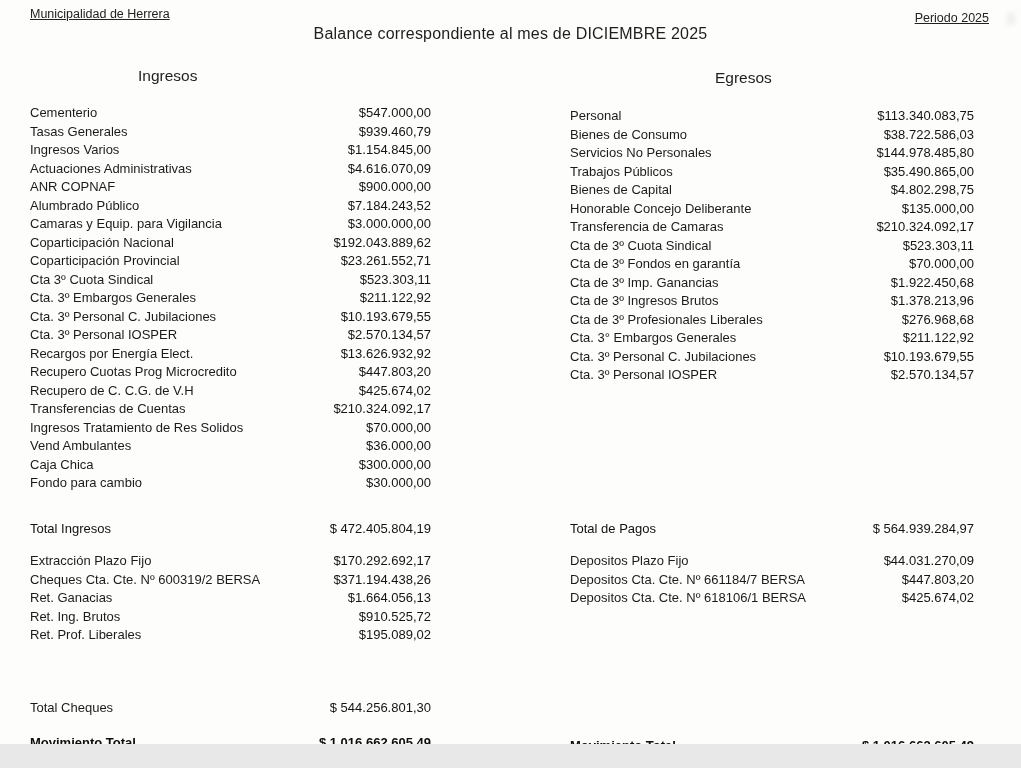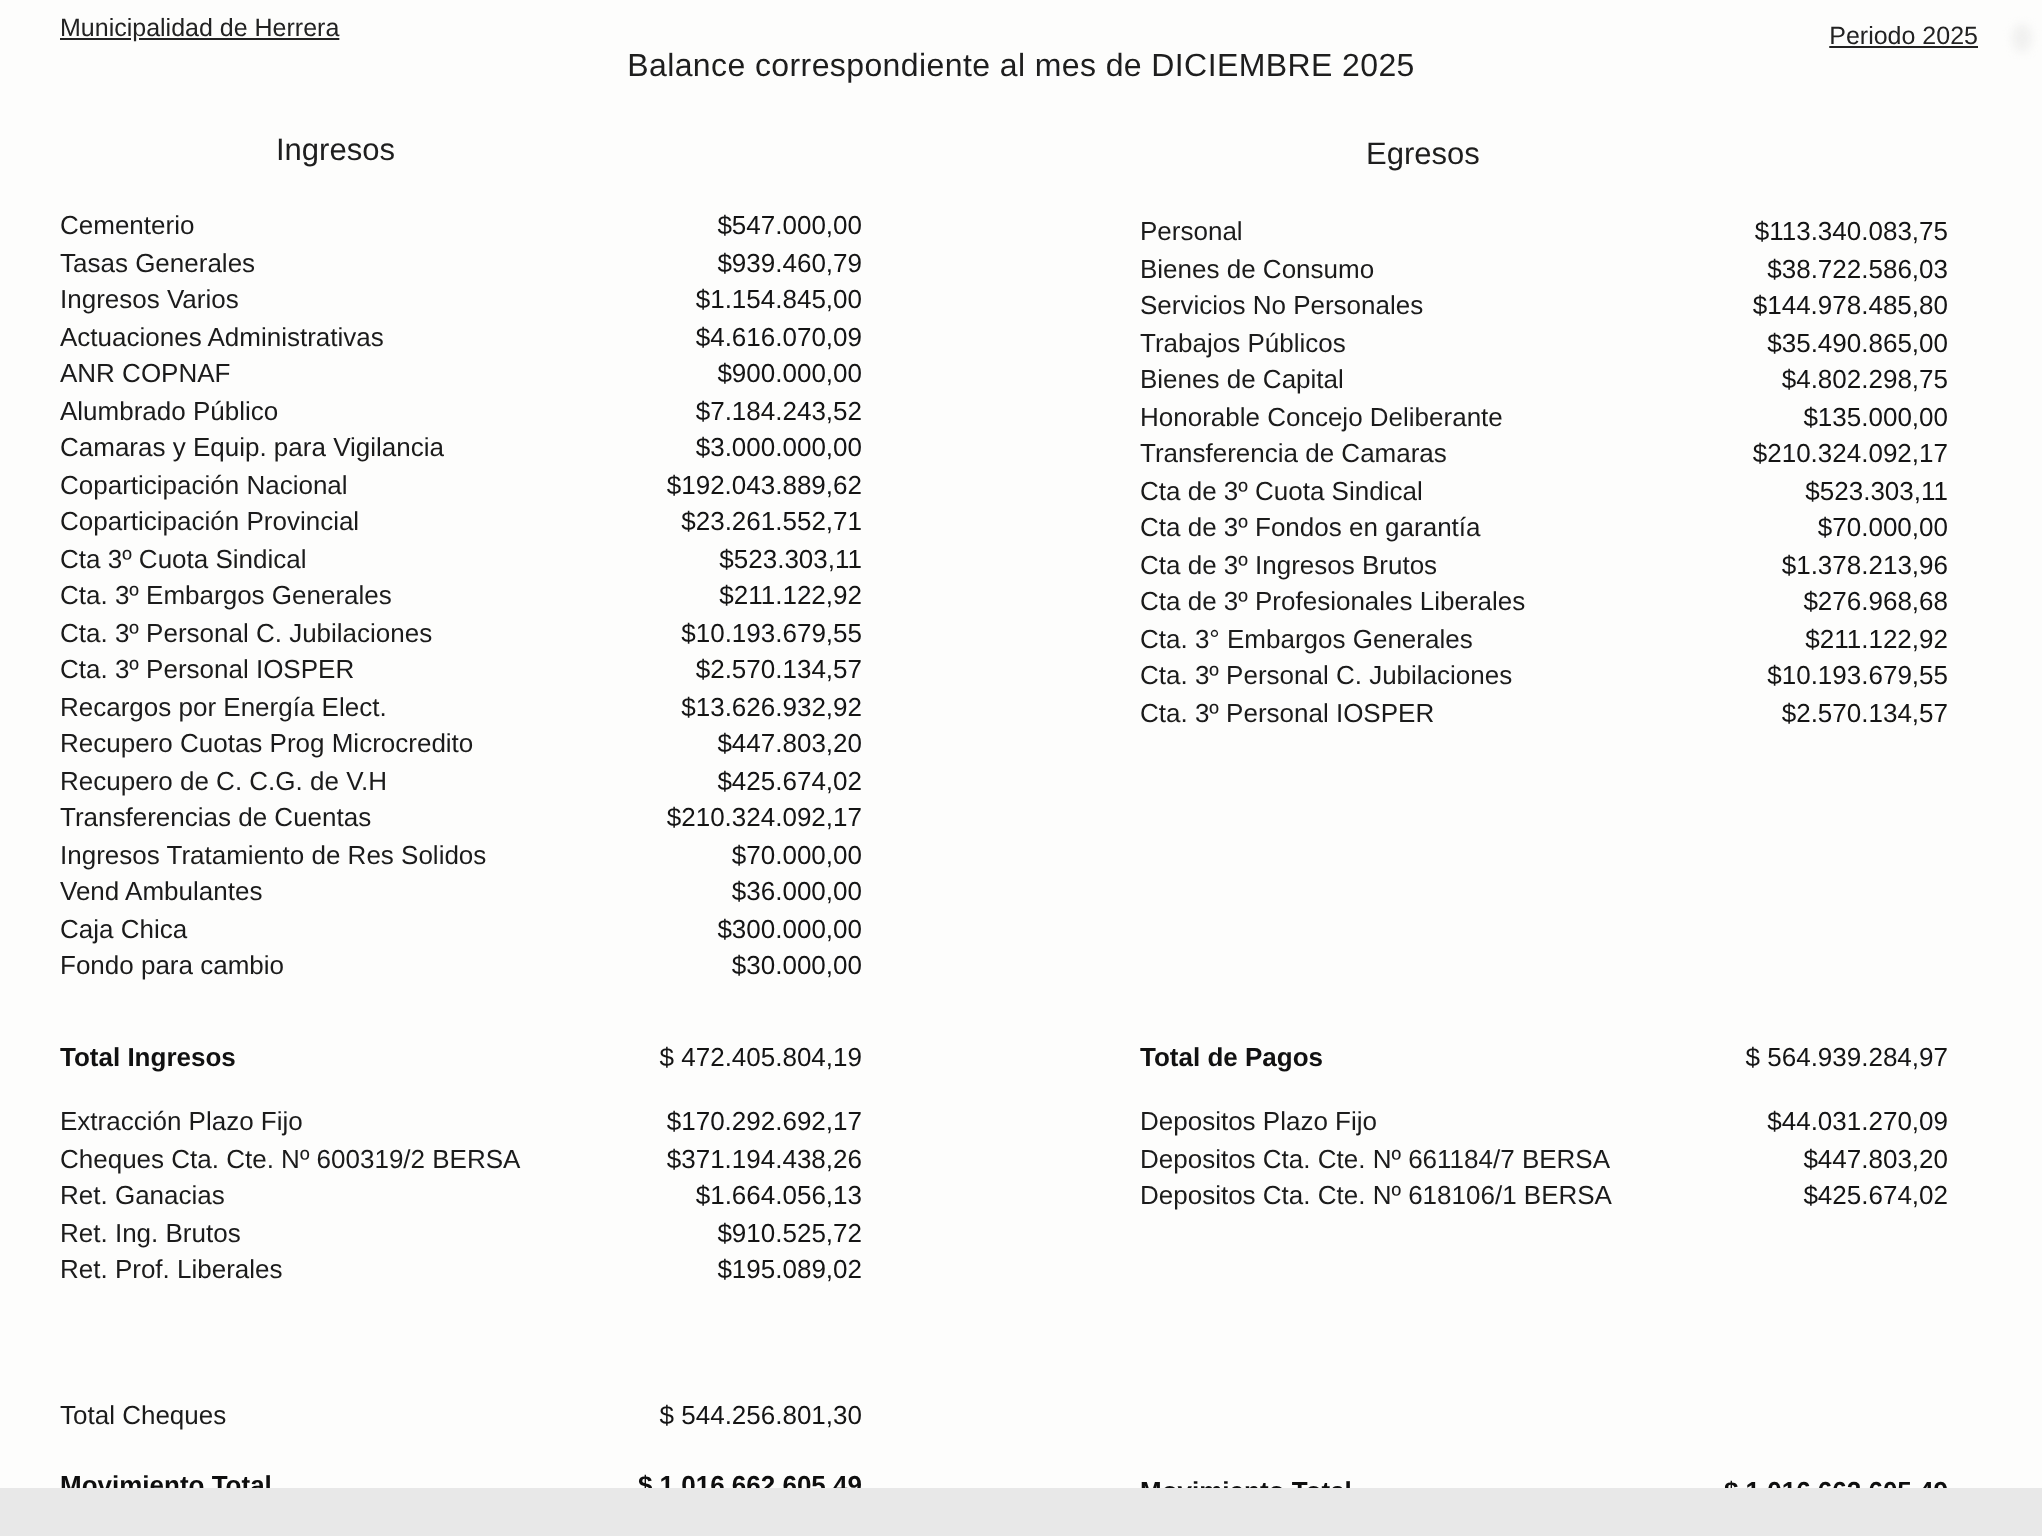--- a/index.html
+++ b/index.html
@@ -29,39 +29,39 @@
   .title {
     position:absolute; left:0; right:0; top:25px;
     text-align:center; font-size:16px; color:#1e1e1e;
     letter-spacing:0.2px;
   }
 
   .col-heading {
     position:absolute; font-size:15.5px; color:#1e1e1e;
   }
   .ingresos-heading { left:138px; top:67px; }
-  .egresos-heading  { left:683px; top:69px; }
+  .egresos-heading  { left:715px; top:69px; }
 
   
   .col { position:absolute; top:0; height:768px; }
   .col-left  { left:30px;  width:417px; }
   .col-right { left:570px; width:420px; }
 
   .block { position:absolute; left:0; right:16px; }
 
   .row {
     display:flex; justify-content:space-between; align-items:baseline;
     height:18.5px; line-height:18.5px;
     font-size:13px; white-space:nowrap;
   }
   .row .lbl { text-align:left; color:#1b1b1b; }
   .row .amt { text-align:right; color:#141414; font-variant-numeric:tabular-nums; }
 
   .row.total { height:20px; line-height:20px; }
-  .bold-label .lbl { font-weight:700; color:#111; }
+  .bold-label .lbl { font-weight:400; color:#111; }
   .bold-all .lbl, .bold-all .amt { font-weight:700; color:#0e0e0e; }
 
   
   #ing-list    { top:104px; }
   #ing-total   { top:519px; }
   #ing-bank    { top:552px; }
   #ing-cheques { top:698px; }
   #ing-mov     { top:733px; }
 
   #egr-list    { top:107px; }
@@ -292,20 +292,24 @@
         <div class="row">
           <span class="lbl">Cta de 3º Cuota Sindical</span>
           <span class="amt">$523.303,11</span>
         </div>
 
         <div class="row">
           <span class="lbl">Cta de 3º Fondos en garantía</span>
           <span class="amt">$70.000,00</span>
         </div>
 
+        <div class="row">
+          <span class="lbl">Cta de 3º Imp. Ganancias</span>
+          <span class="amt">$1.922.450,68</span>
+        </div>
 
         <div class="row">
           <span class="lbl">Cta de 3º Ingresos Brutos</span>
           <span class="amt">$1.378.213,96</span>
         </div>
 
         <div class="row">
           <span class="lbl">Cta de 3º Profesionales Liberales</span>
           <span class="amt">$276.968,68</span>
         </div>

